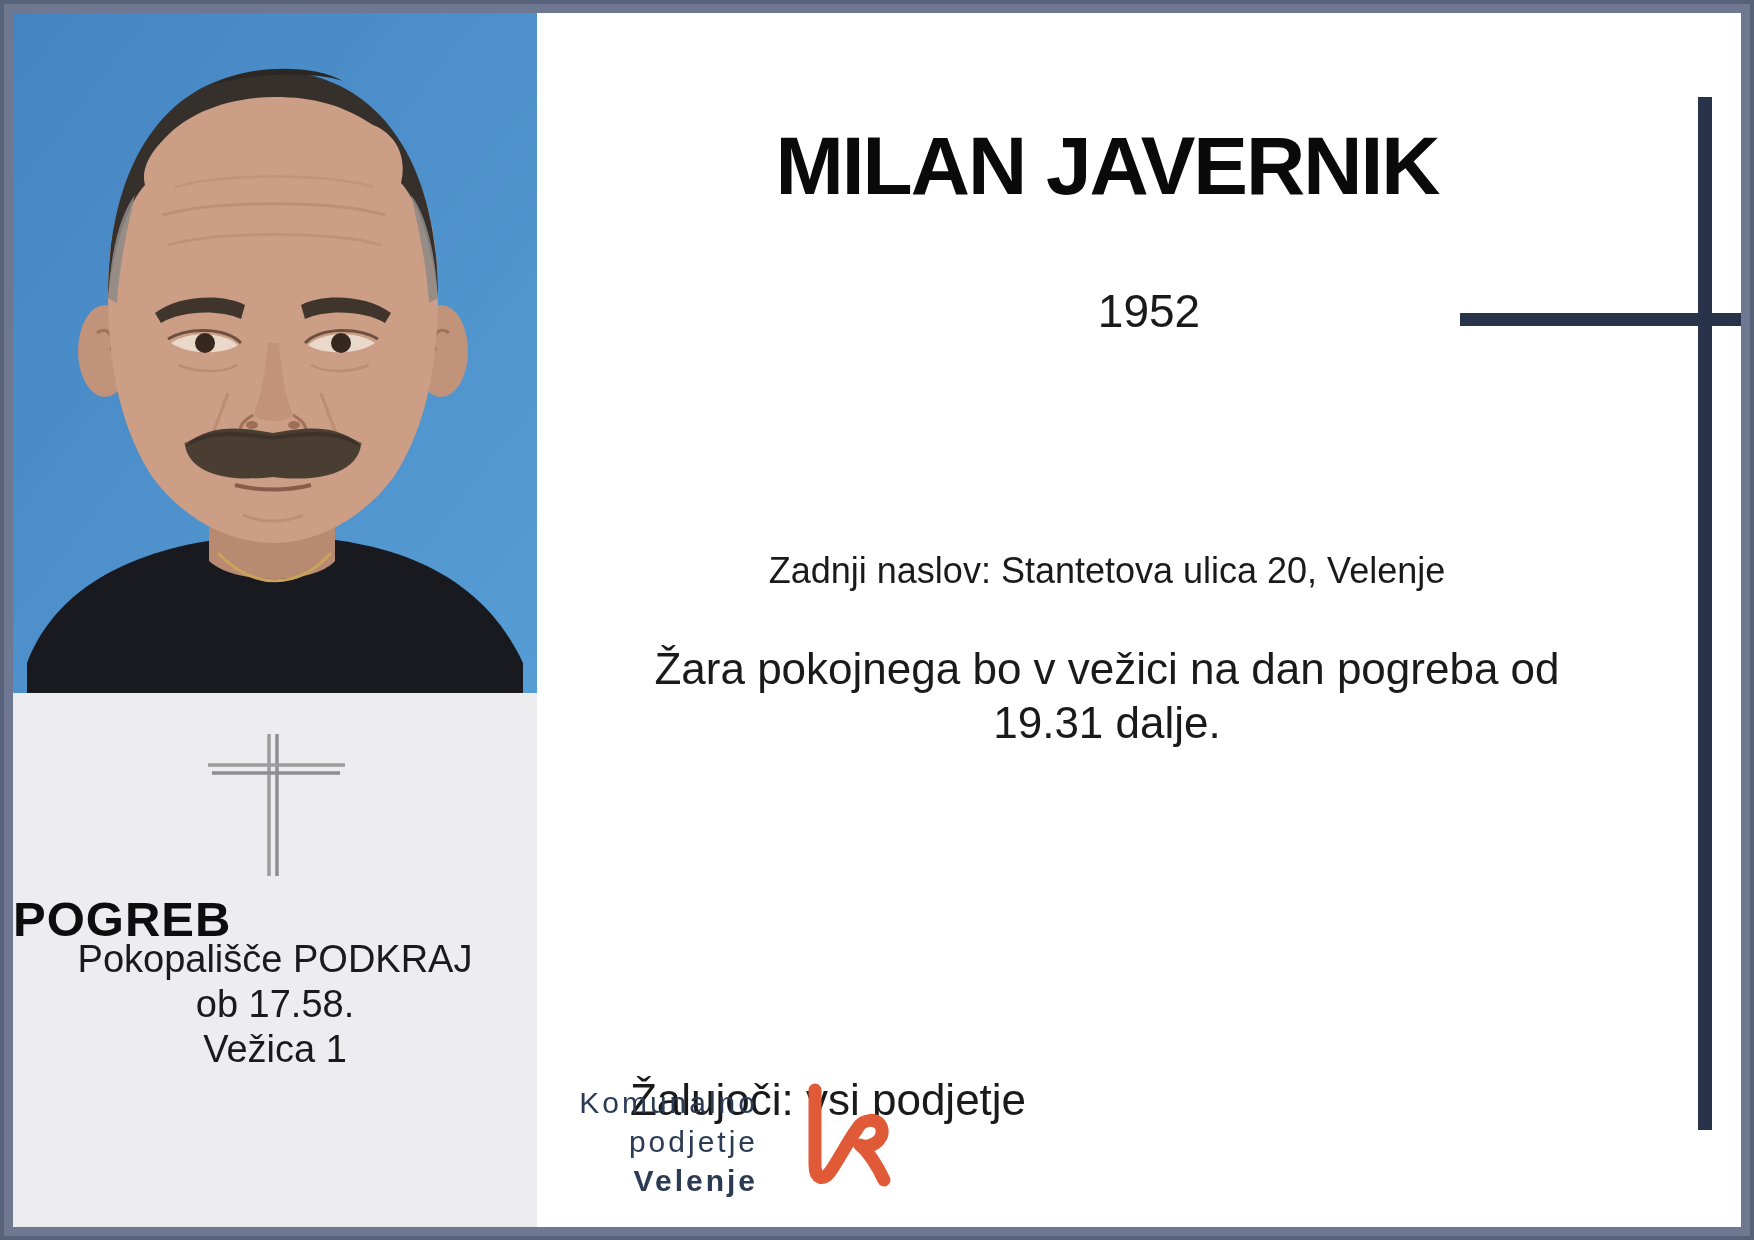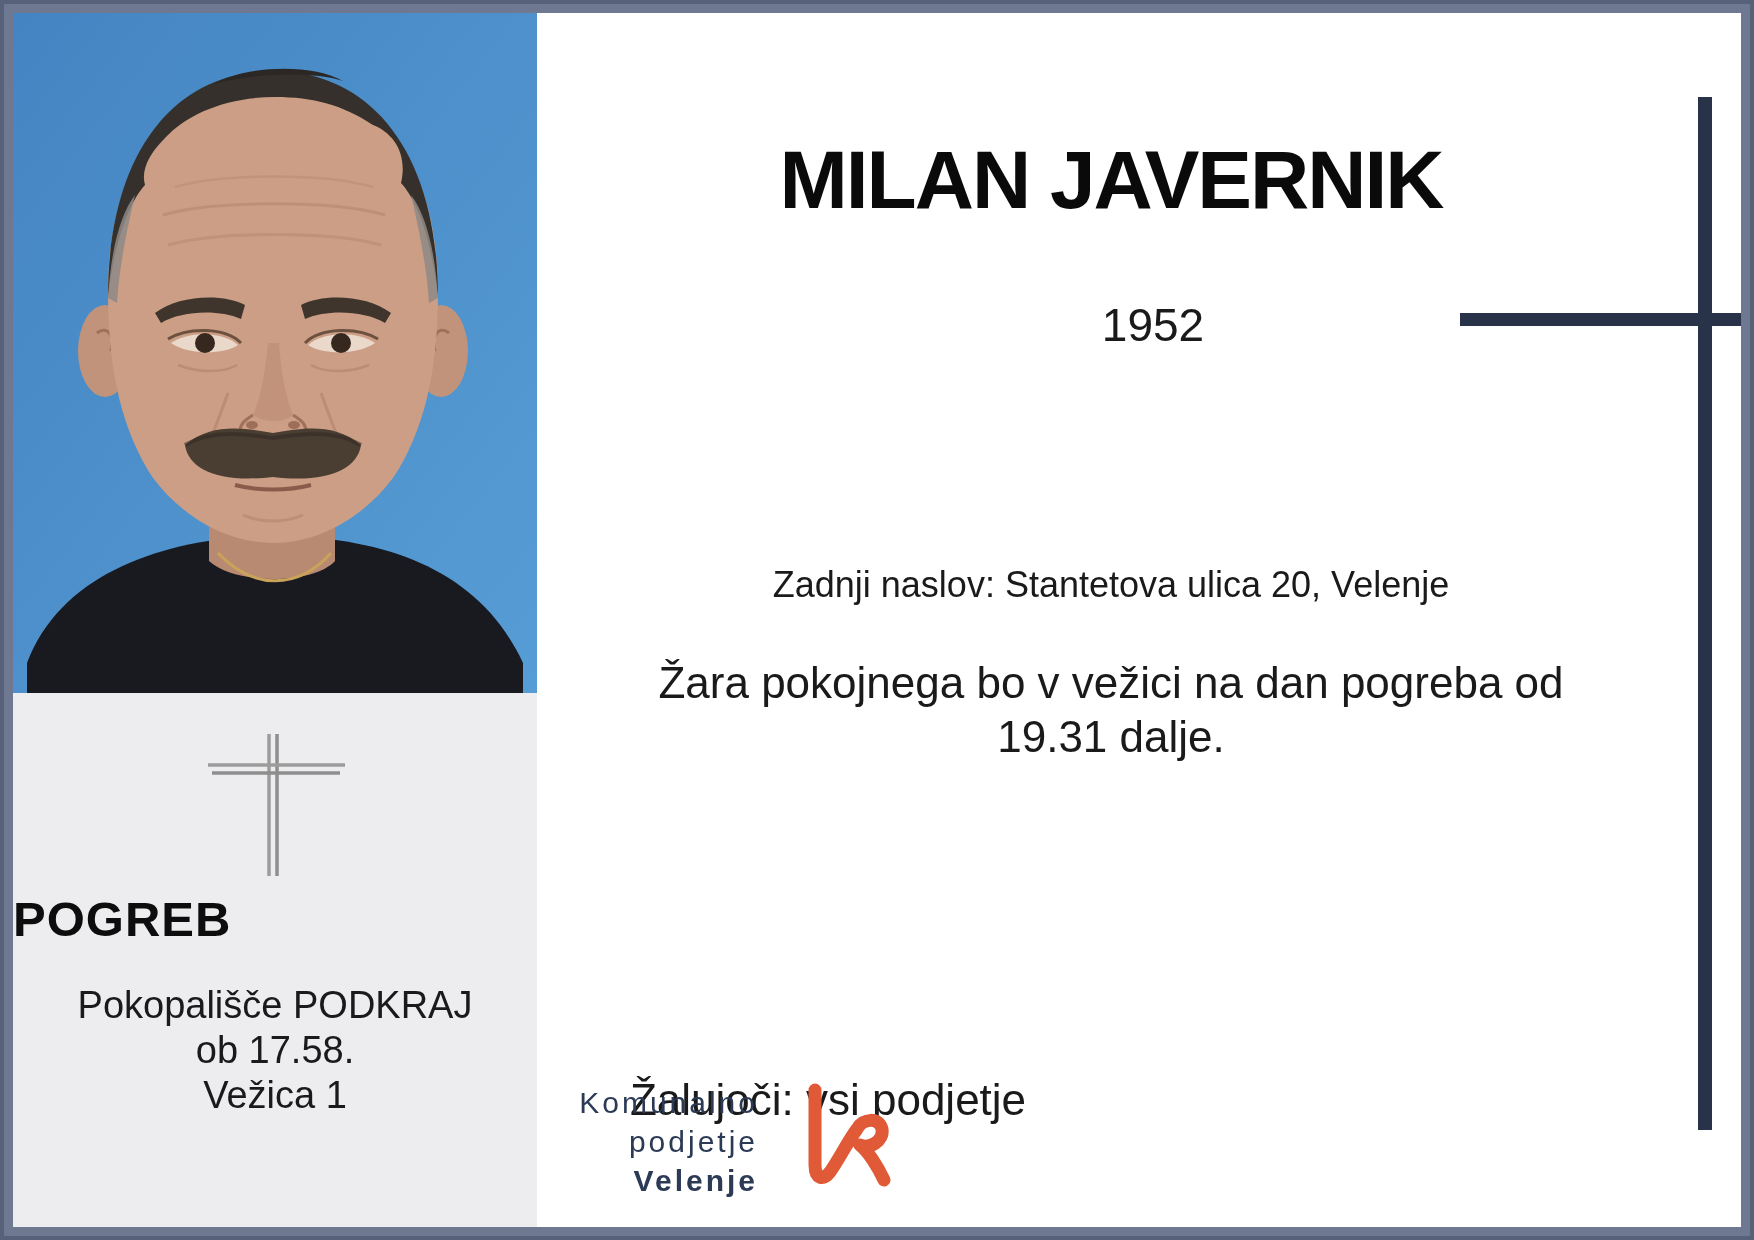--- a/index.html
+++ b/index.html
@@ -7,24 +7,24 @@
   .inner{width:100%;height:100%;box-sizing:border-box;border:9px solid #6e7891;}
   .card{position:relative;width:1728px;height:1214px;background:#ffffff;overflow:hidden;
         font-family:"Liberation Sans","DejaVu Sans",sans-serif;color:#161616;}
   
   .photo{position:absolute;left:0;top:0;width:524px;height:680px;}
   .photo svg{display:block;width:100%;height:100%;}
   .funeral-panel{position:absolute;left:0;top:680px;width:524px;height:534px;background:#ededf0;}
   .memorial-cross{position:absolute;left:187px;top:718px;width:150px;height:150px;}
   .pogreb{position:absolute;left:0;top:878px;width:524px;text-align:left;
           font-size:49px;font-weight:700;letter-spacing:1px;color:#0d0d0d;}
-  .funeral-lines{position:absolute;left:0;top:970px;width:524px;text-align:center;
+  .funeral-lines{position:absolute;left:0;top:924px;width:524px;text-align:center;
           font-size:38px;line-height:45px;color:#1a1a1a;}
   
-  .main{position:absolute;left:524px;top:14px;width:1204px;height:1200px;padding-left:8px;}
+  .main{position:absolute;left:524px;top:0;width:1204px;height:1200px;}
   .name{position:absolute;left:0;right:64px;top:112px;margin:0;text-align:center;
         font-size:82px;font-weight:700;letter-spacing:-2px;color:#0a0a0a;line-height:1;}
   .year{position:absolute;left:84px;right:64px;top:271px;text-align:center;
         font-size:46px;font-weight:400;color:#1a1a1a;}
   .addr{position:absolute;left:0;right:64px;top:537px;text-align:center;
         font-size:36px;color:#1a1a1a;}
   .info{position:absolute;left:0;right:64px;top:629px;text-align:center;
         font-size:44px;line-height:54px;color:#1a1a1a;}
   .mourners{position:absolute;left:515px;top:1062px;width:600px;text-align:center;
         font-size:44px;color:#1a1a1a;}

